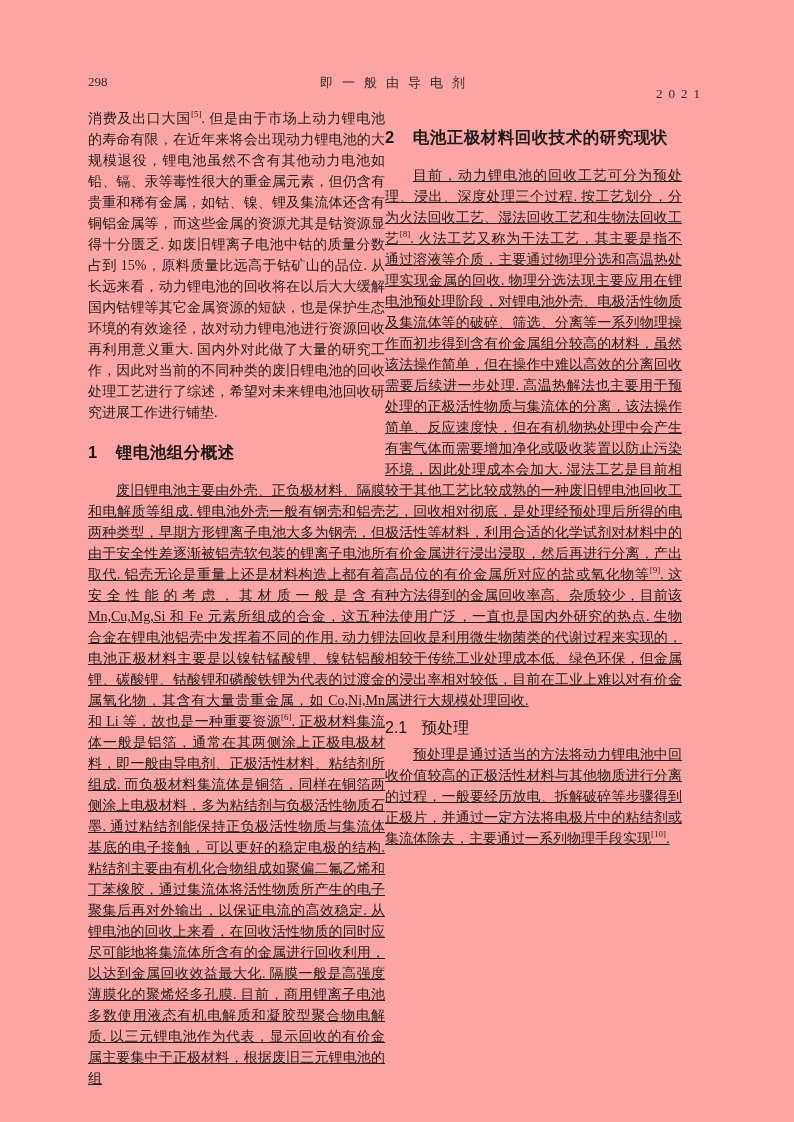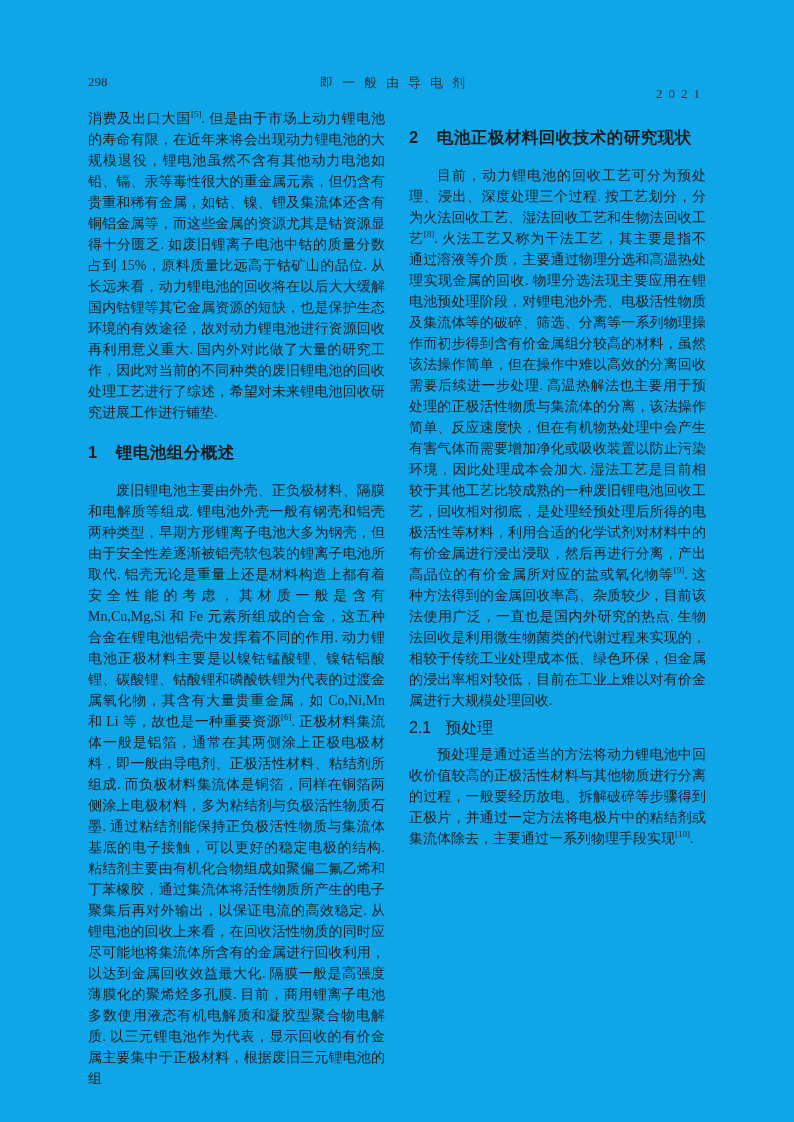--- a/index.html
+++ b/index.html
@@ -1,21 +1,21 @@
 <!DOCTYPE html>
 <html><head>
 <meta charset="utf-8">
 <style>
   html, body { margin: 0; padding: 0; background: #e8e8e8; }
   .page {
     position: relative;
     width: 794px;
     height: 1122px;
     margin: 0 auto;
-    background: #0ea5e9;
+    background: #fca5a5;
     color: #212121;
     overflow: hidden;
   }
   
   .page-header {
     position: absolute;
     top: 74px;
     left: 88px;
     right: 88px;
     height: 20px;
@@ -30,32 +30,31 @@
     letter-spacing: 9px; white-space: nowrap;
   }
   .page-header .year { position: absolute; right: 0; top: 12px; letter-spacing: 6px; }
   
   .content {
     position: absolute;
     top: 108px;
     left: 88px;
     width: 618px;
     display: flex;
-    gap: 24px;
   }
   .col { width: 297px; }
   .para {
     margin: 0;
     font-family: "Liberation Serif", "DejaVu Serif", serif;
     font-size: 14px;
     line-height: 21px;
     text-align: justify;
     color: #1f1f1f;
   }
-  .para.indent { text-indent: 2em; }
+  .para.indent { text-indent: 2em; text-decoration: underline; }
   .para sup {
     font-size: 9px;
     line-height: 0;
     vertical-align: super;
     letter-spacing: 0;
   }
   .sec {
     display: flex;
     align-items: baseline;
     margin: 19px 0 16px 0;

